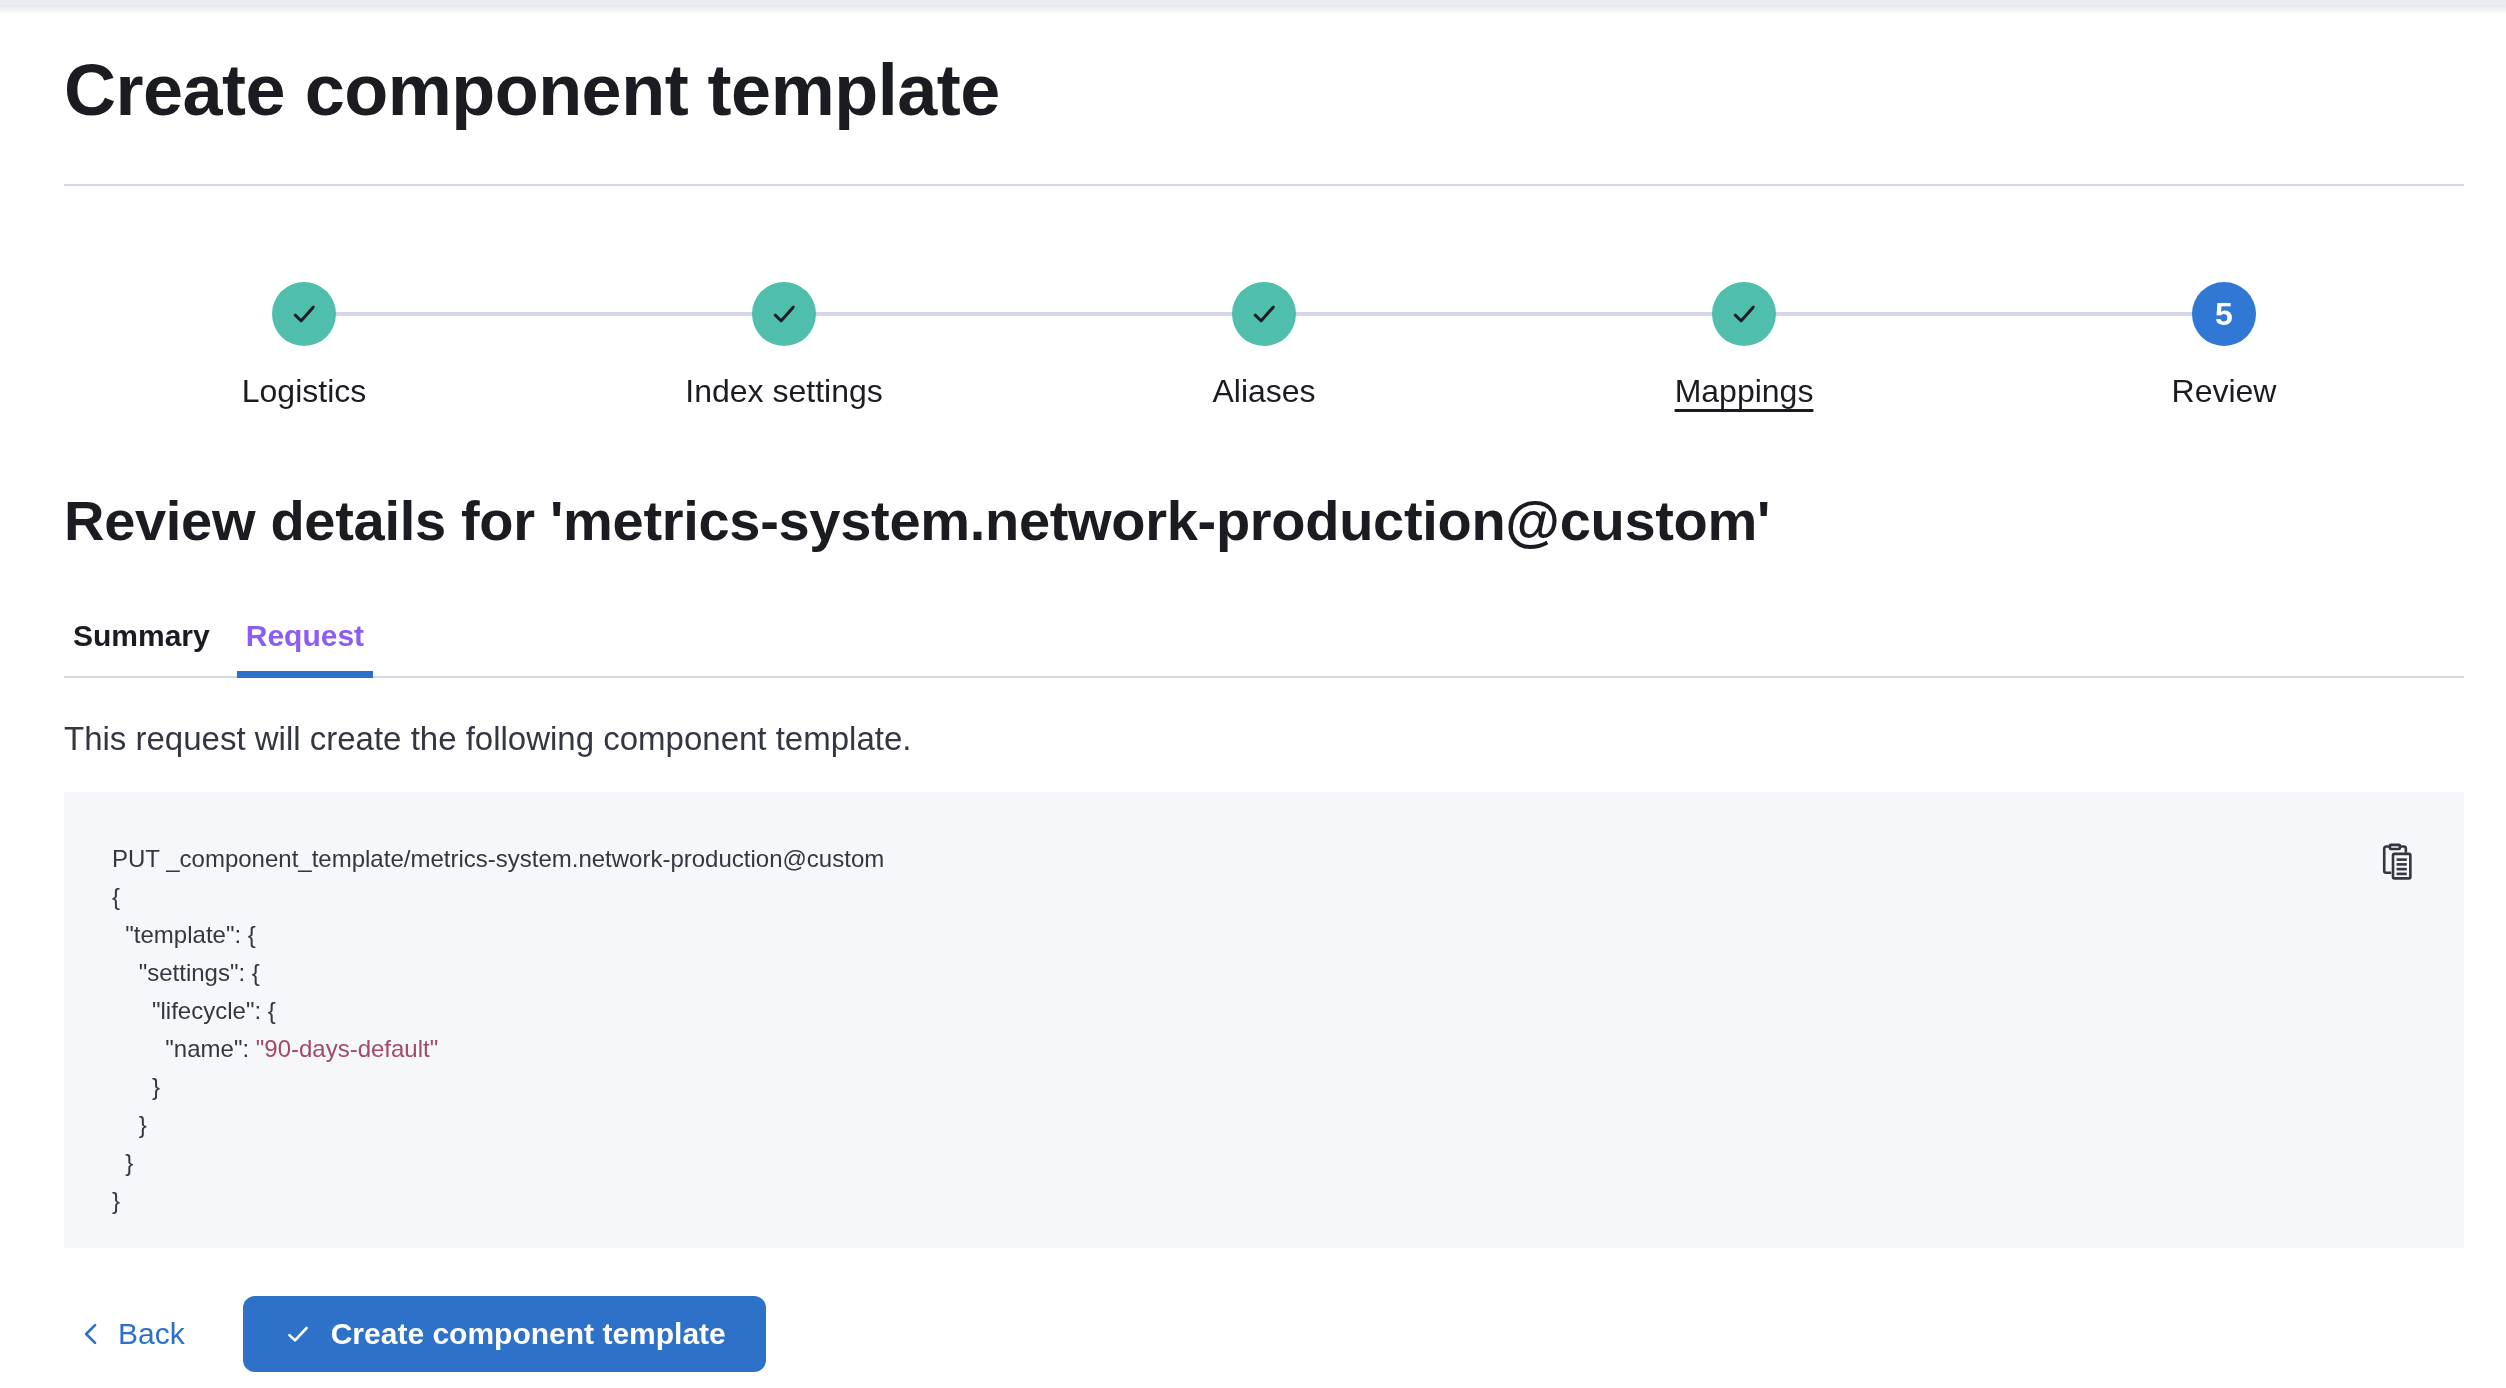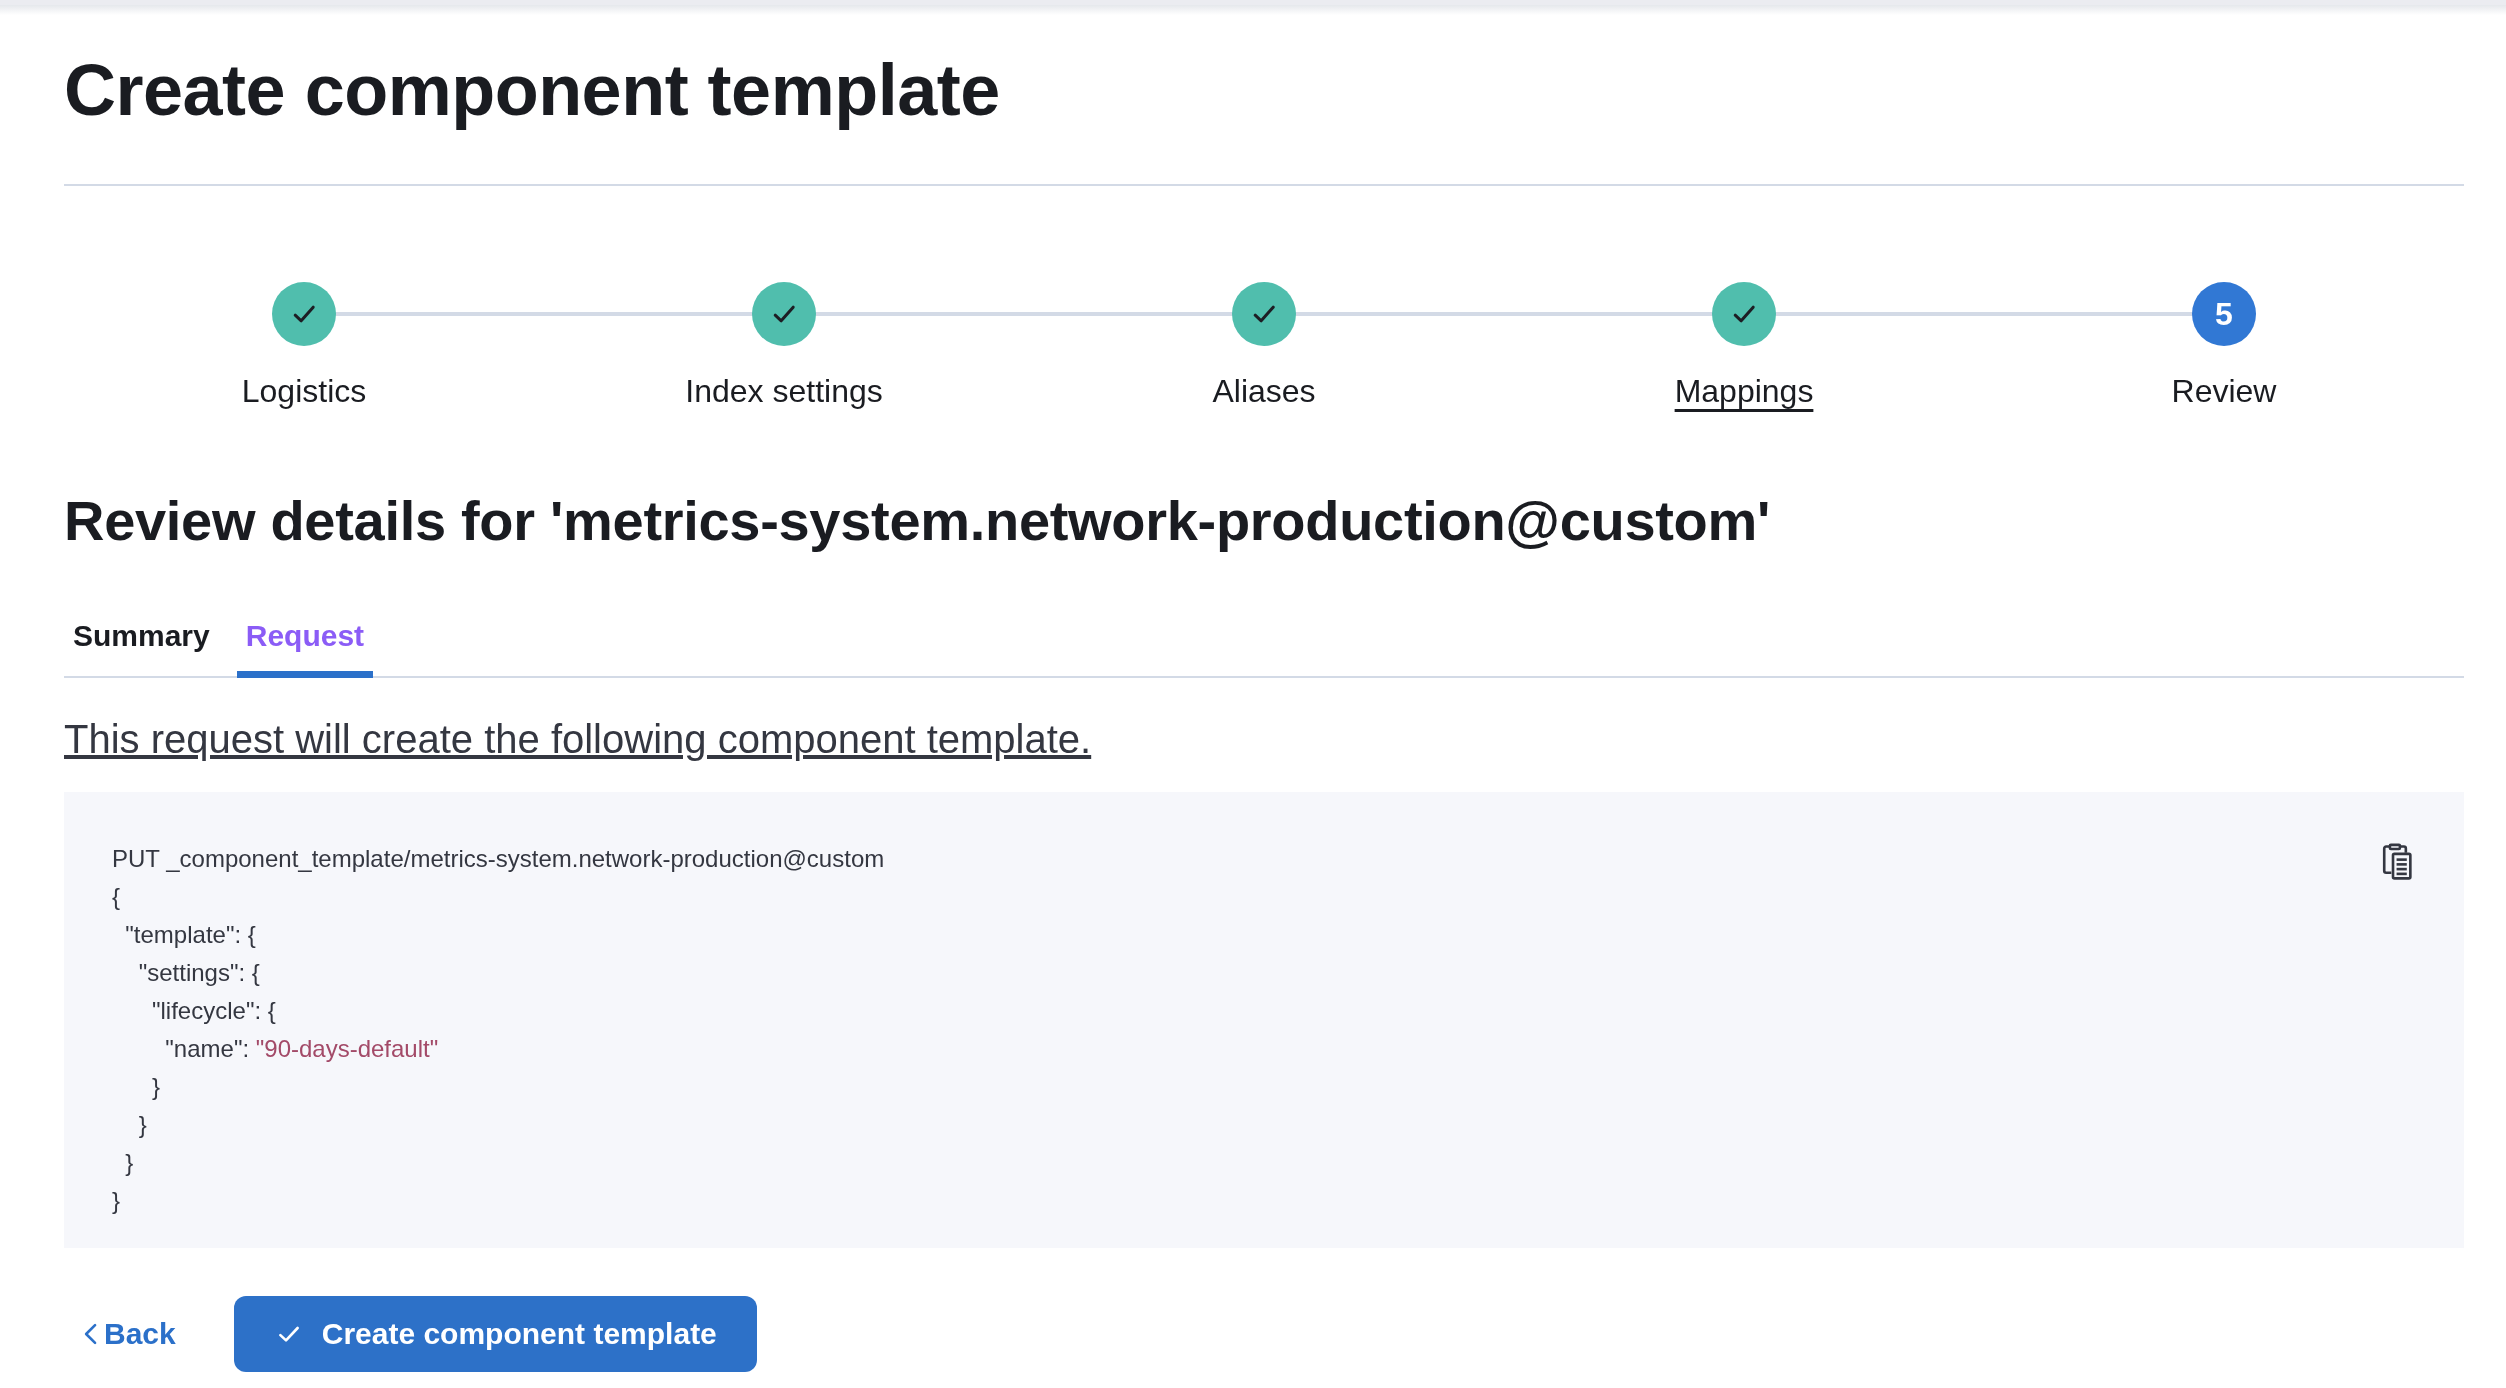--- a/index.html
+++ b/index.html
@@ -121,24 +121,23 @@
   .tab.active { color: #8b5cf6; text-align: right; }
   .tab-indicator {
     position: absolute;
     left: 0; right: 0; bottom: -2px;
     height: 7px;
     background: #2b70c9;
   }
 
   .request-description {
     margin-top: 40px;
-    font-size: 40px;
+    font-size: 33px;
     line-height: 42px;
     color: #343741;
-    text-decoration: underline;
   }
 
   
   .code-block {
     position: relative;
     margin-top: 32px;
     width: 2400px;
     background: #f6f7fb;
     padding: 48px 96px 28px 48px;
   }
@@ -163,23 +162,24 @@
 
   
   .footer {
     margin-top: 48px;
     display: flex;
     align-items: center;
   }
   .back-link {
     display: inline-flex;
     align-items: center;
+    gap: 14px;
     color: #2b70c9;
     font-size: 30px;
-    font-weight: 700;
+    font-weight: 400;
     background: transparent;
     border: none;
     cursor: pointer;
     padding: 10px 14px;
   }
   .submit-button {
     margin-left: 44px;
     display: inline-flex;
     align-items: center;
     justify-content: center;

